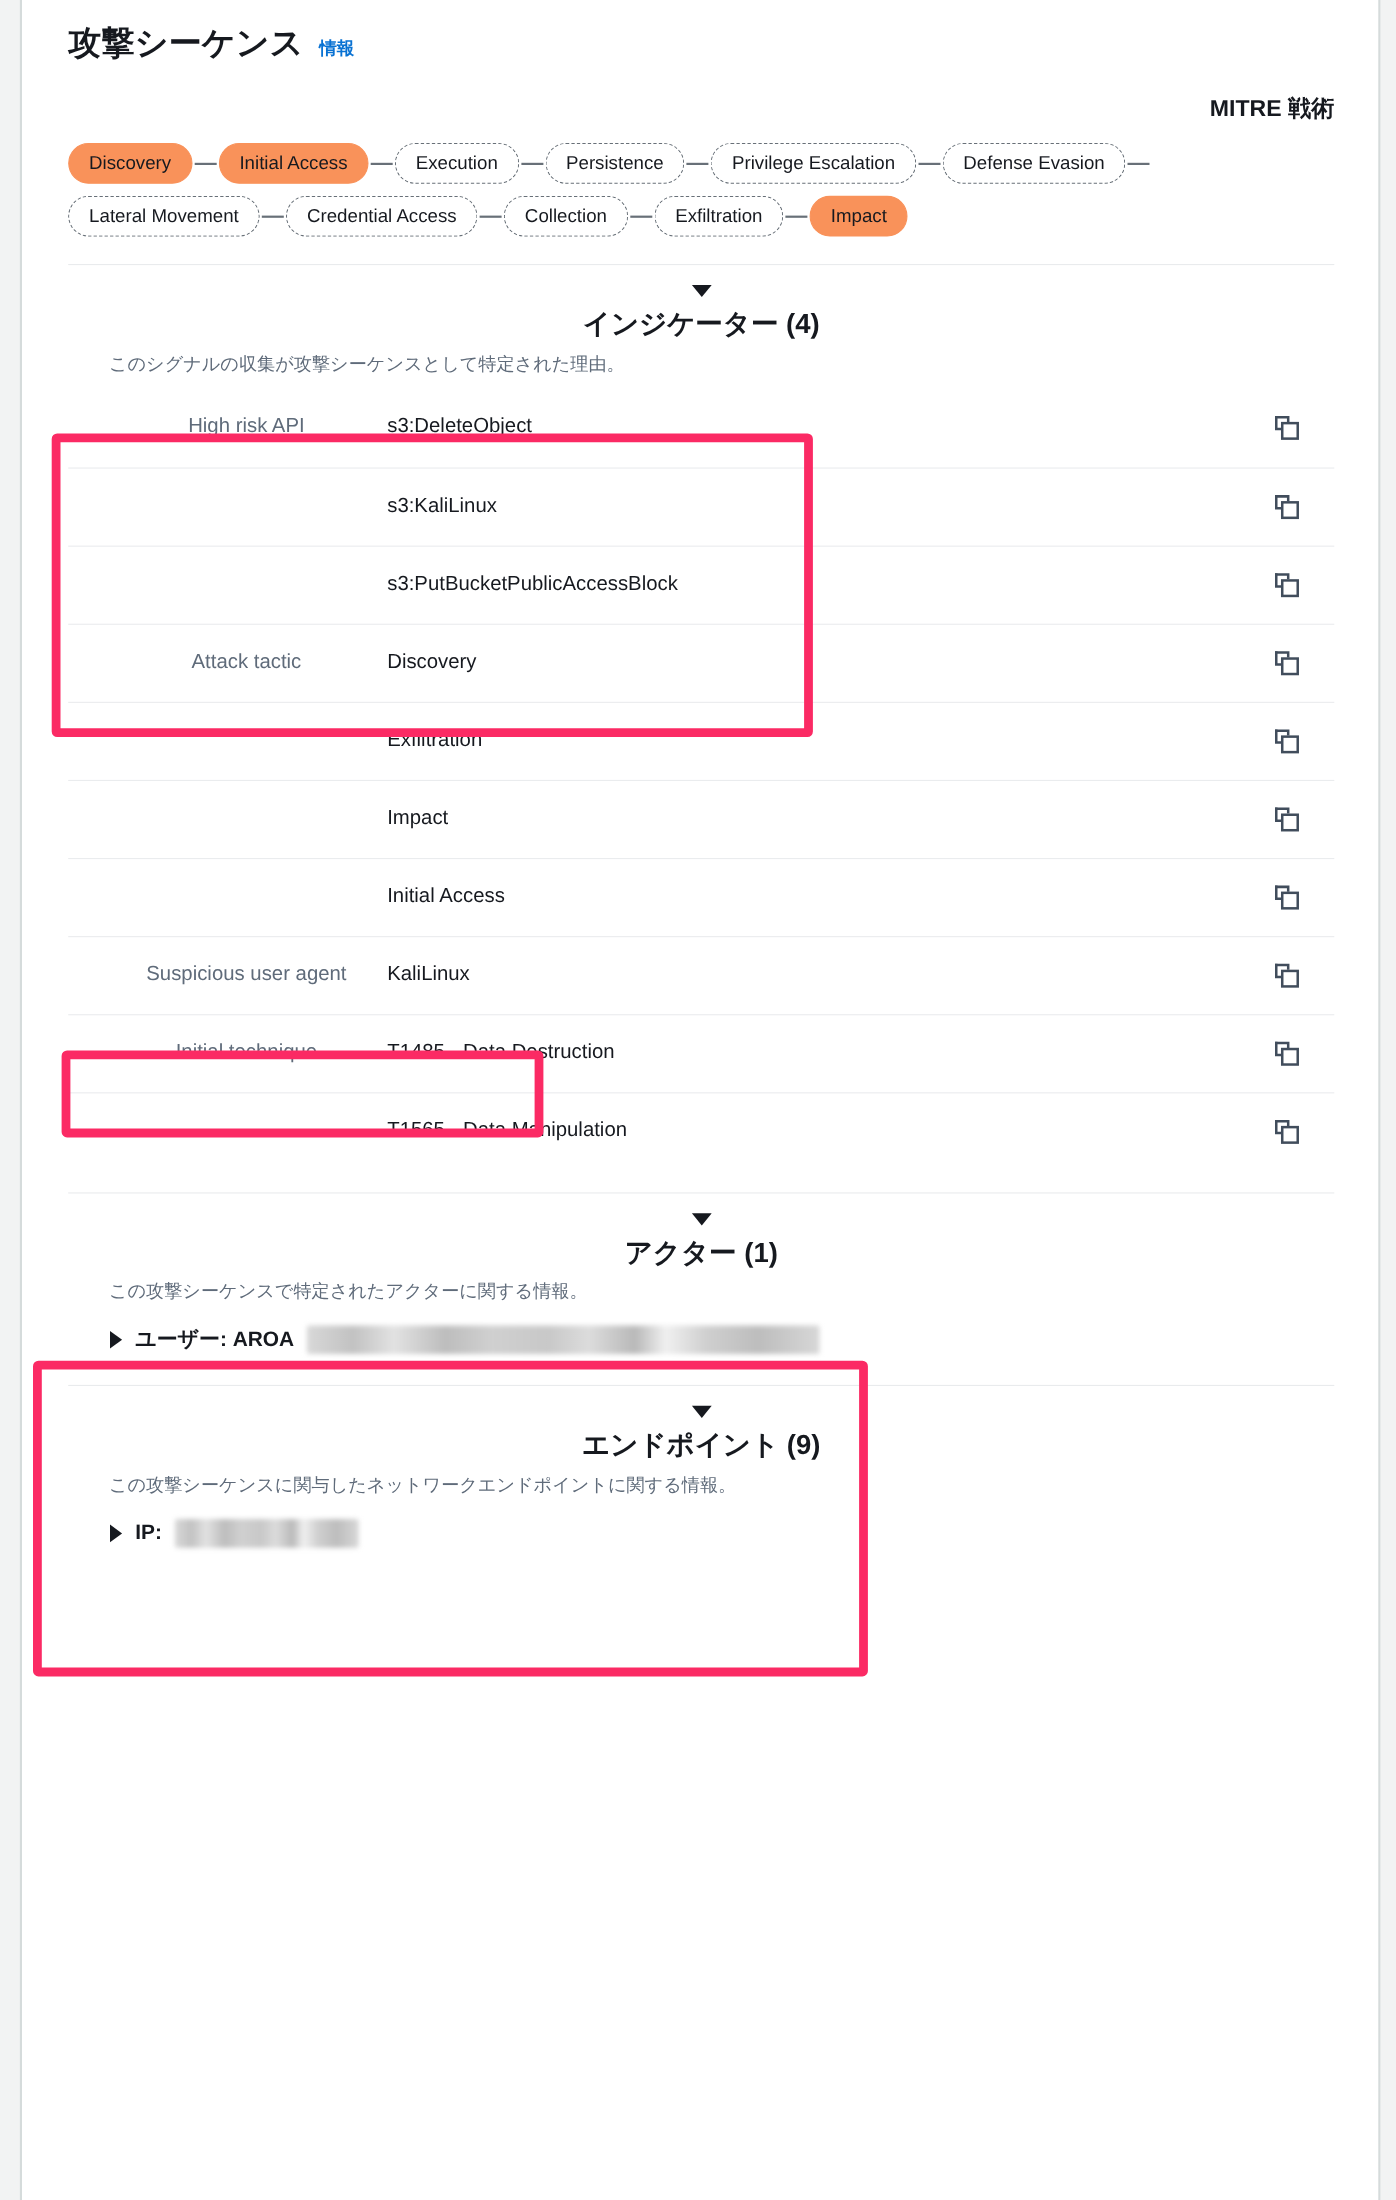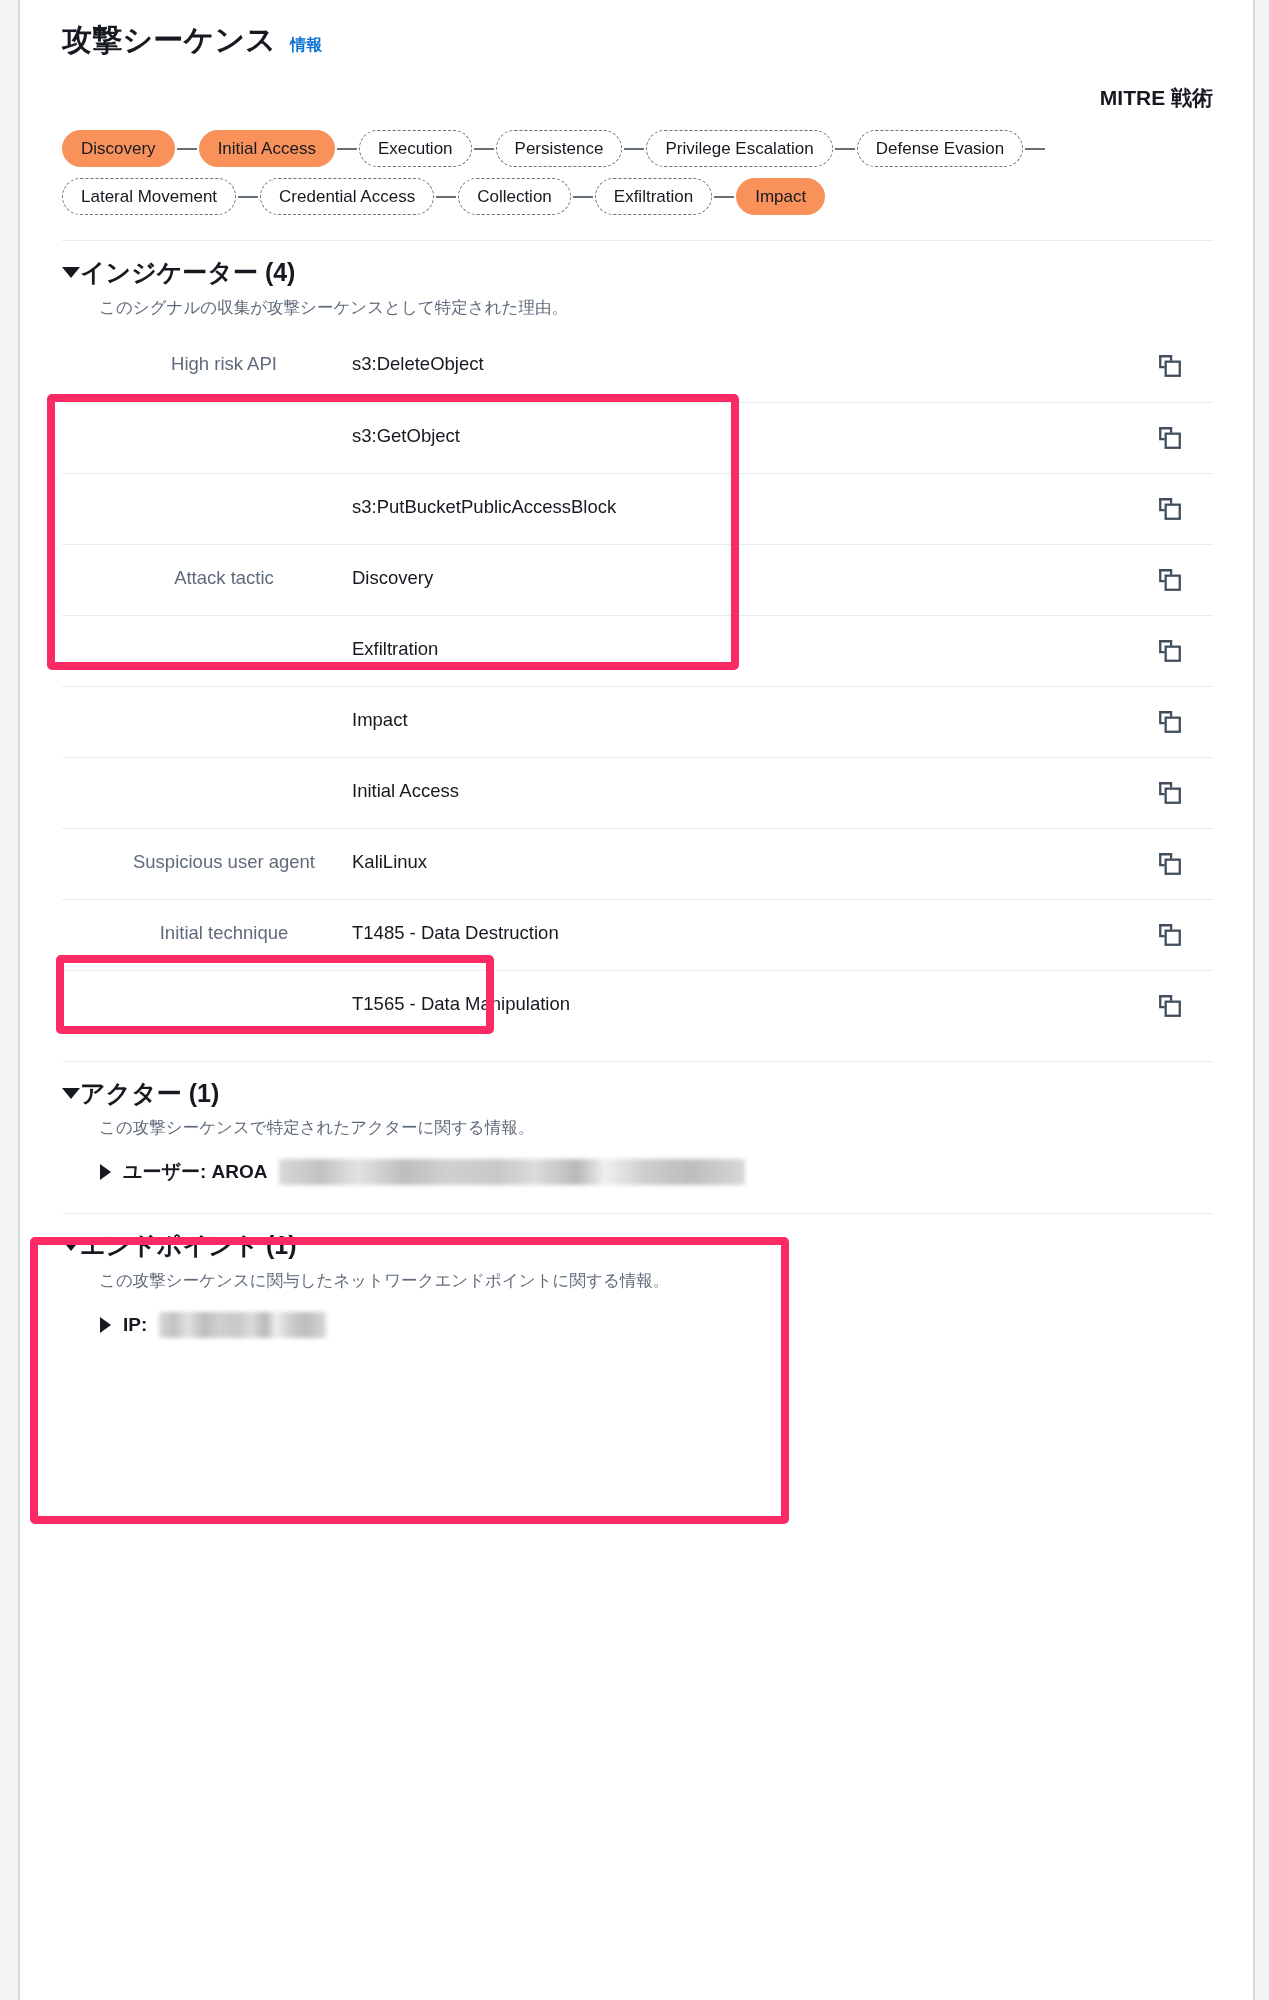--- a/index.html
+++ b/index.html
@@ -68,22 +68,23 @@
     background:#687078; margin:0 2px 11px 2px;
     flex:0 0 auto;
   }
 
   .divider {
     height:1px; background:#e9ebed; margin-top:14px;
   }
 
   
   .exp-head {
-    display:flex; align-items:center; gap:0;
+    display:flex; align-items:center; gap:12px;
     padding-top:18px;
+    flex-direction:column;
   }
   .caret-down {
     width:0;height:0;
     border-left:9px solid transparent;
     border-right:9px solid transparent;
     border-top:11px solid #16191f;
     flex:0 0 auto;
     cursor:pointer;
   }
   .caret-right {
@@ -209,21 +210,21 @@
             <svg class="copy-icon" viewBox="0 0 24 24" fill="none" stroke="#414d5c" stroke-width="2.1">
                 <path d="M3 3h10v3" stroke-linecap="square"></path>
                 <path d="M3 3v10h3" stroke-linecap="square"></path>
                 <rect x="8" y="8" width="13" height="13"></rect>
               </svg>
           </div>
         </div>
 
         <div class="trow">
           <div class="tlabel"></div>
-          <div class="tvalue">s3:GetObject</div>
+          <div class="tvalue">s3:KaliLinux</div>
           <div class="copy-cell">
             <svg class="copy-icon" viewBox="0 0 24 24" fill="none" stroke="#414d5c" stroke-width="2.1">
                 <path d="M3 3h10v3" stroke-linecap="square"></path>
                 <path d="M3 3v10h3" stroke-linecap="square"></path>
                 <rect x="8" y="8" width="13" height="13"></rect>
               </svg>
           </div>
         </div>
 
 
@@ -336,21 +337,21 @@
       <div class="sub-item">
         <span class="caret-right"></span>
         <span>ユーザー: AROA</span>
         <span class="redact" style="width:466px;"></span>
       </div>
 
       <div class="sect-divider" style="margin-top:28px;"></div>
 
       <div class="exp-head">
         <span class="caret-down"></span>
-        <span class="exp-title">エンドポイント (1)</span>
+        <span class="exp-title">エンドポイント (9)</span>
       </div>
       <div class="exp-desc">この攻撃シーケンスに関与したネットワークエンドポイントに関する情報。</div>
       <div class="sub-item">
         <span class="caret-right"></span>
         <span>IP:</span>
         <span class="redact" style="width:167px;"></span>
       </div>
 
     </div>
   </div>

